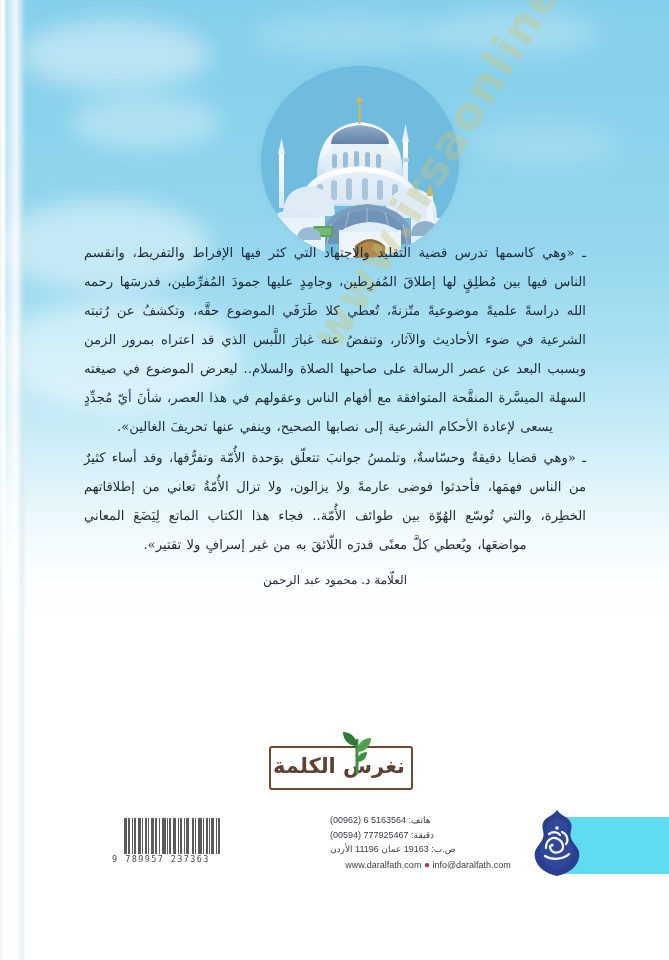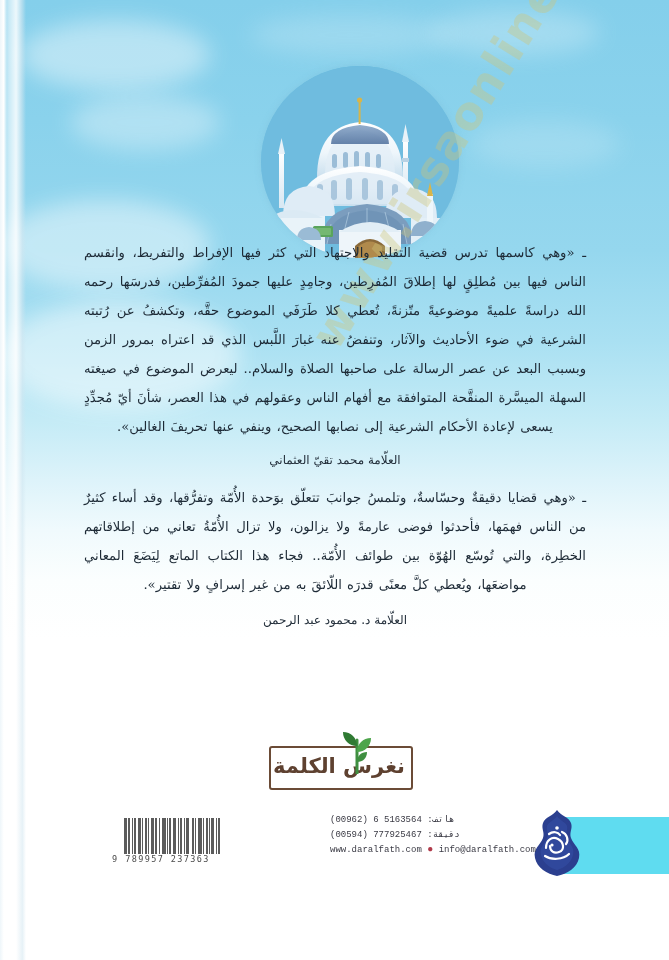--- a/index.html
+++ b/index.html
@@ -230,21 +230,21 @@
   }
   .emblem svg { display: block; width: 100%; height: 100%; }
 
   .contact {
     position: absolute;
     left: 330px;
     top: 813px;
     width: 196px;
     direction: rtl;
     text-align: left;
-    font-family: Liberation Mono, monospace;
+    font-family: Liberation Sans, sans-serif;
     font-size: 9px;
     line-height: 14.5px;
     color: #3a3a44;
     white-space: nowrap;
   }
   .contact .row { display: block; }
   .contact .lbl { letter-spacing: 1.6px; }
   .contact .val { direction: ltr; unicode-bidi: embed; }
   .contact .web {
     direction: ltr;
@@ -356,21 +356,20 @@
     </svg>
   </div>
 
   <div class="watermark">www.irsaonline.com</div>
 
   <div class="spine"></div>
   <div class="spine-edge"></div>
 
   <div class="content">
     <p class="quote first">ـ «وهي كاسمها تدرس قضية التقليد والاجتهاد التي كثر فيها الإفراط والتفريط، وانقسم الناس فيها بين مُطلِقٍ لها إطلاقَ المُفرِطين، وجامِدٍ عليها جمودَ المُفرِّطين، فدرسَها رحمه الله دراسةً علميةً موضوعيةً متّزنةً، تُعطي كلا طَرَفَي الموضوع حقَّه، وتكشفُ عن رُتبته الشرعية في ضوء الأحاديث والآثار، وتنفضُ عنه غبارَ اللَّبس الذي قد اعتراه بمرور الزمن وبسبب البعد عن عصر الرسالة على صاحبها الصلاة والسلام.. ليعرض الموضوع في صيغته السهلة الميسَّرة المنقَّحة المتوافقة مع أفهام الناس وعقولهم في هذا العصر، شأنَ أيّ مُجدِّدٍ يسعى لإعادة الأحكام الشرعية إلى نصابها الصحيح، وينفي عنها تحريفَ الغالين».</p>
-    <div class="attribution a1">العلّامة محمد تقيّ العثماني</div>
     <p class="quote second">ـ «وهي قضايا دقيقةٌ وحسّاسةٌ، وتلمسُ جوانبَ تتعلّق بوَحدة الأُمّة وتفرُّقها، وقد أساء كثيرٌ من الناس فهمَها، فأحدثوا فوضى عارمةً ولا يزالون، ولا تزال الأُمّةُ تعاني من إطلاقاتهم الخطِرة، والتي تُوسّع الهُوّة بين طوائف الأُمّة.. فجاء هذا الكتاب الماتع لِيَضَعَ المعاني مواضعَها، ويُعطي كلَّ معنًى قدرَه اللّائقَ به من غير إسرافٍ ولا تقتير».</p>
     <div class="attribution a2">العلّامة د. محمود عبد الرحمن</div>
   </div>
 
   <div class="publisher-logo">
     <div class="logo-frame"></div>
     <div class="logo-word">نغرس الكلمة</div>
     <svg class="sprout" viewBox="0 0 40 48" aria-hidden="true">
       <path d="M20 48 L20 14" stroke="#3f8f40" stroke-width="3" fill="none" stroke-linecap="round"></path>
       <path d="M20 20 C12 20 6 14 6 6 C14 6 20 12 20 20 Z" fill="#2f7a33"></path>
@@ -459,20 +458,24 @@
 
   <div class="contact">
     <span class="row">
       <span class="lbl">هاتف:</span>
       <span class="val">(00962) 6 5163564</span>
     </span>
     <span class="row">
       <span class="lbl">دقيقة:</span>
       <span class="val">(00594) 777925467</span>
     </span>
+    <span class="row">
+      <span class="lbl">ص.ب:</span>
+      <span>19163 عمان 11196 الأردن</span>
+    </span>
     <span class="row web">
       <span>www.daralfath.com</span>
       <span class="dot">●</span>
       <span>info@daralfath.com</span>
     </span>
   </div>
 
 </div>
 
 </body></html>

